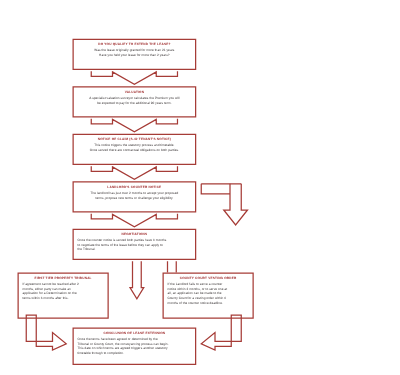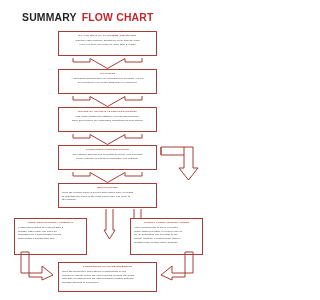--- a/index.html
+++ b/index.html
@@ -87,23 +87,20 @@
   #arrow-split-right { left: 131px; top: 208px; width: 13px; height: 32px; }
 
   #arrow-elbow-left  { left: 20px;  top: 251px; width: 34px; height: 30px; }
   #arrow-elbow-right { left: 160px; top: 251px; width: 34px; height: 30px; }
 </style>
 </head>
 <body>
 
 <div class="page">
 
-  <div class="title">
-    <span class="t-black">SUMMARY</span><span class="t-red">FLOW CHART</span>
-  </div>
 
   <div class="box" id="box-qualify">
     <div class="box-head">DO YOU QUALIFY TO EXTEND THE LEASE?</div>
     <div class="box-body">Was the lease originally granted for more than 21 years</div>
     <div class="box-body">Have you held your lease for more than 2 years?</div>
   </div>
 
   <div class="arrow" id="arrow-1">
     <svg viewBox="0 0 71 13" width="71" height="13">
       <path d="M1 1 L1 5 L18 5 L18 1.5 L35.5 11.5 L53 1.5 L53 5 L70 5 L70 1" fill="none" stroke="#a63c37" stroke-width="1"></path>

